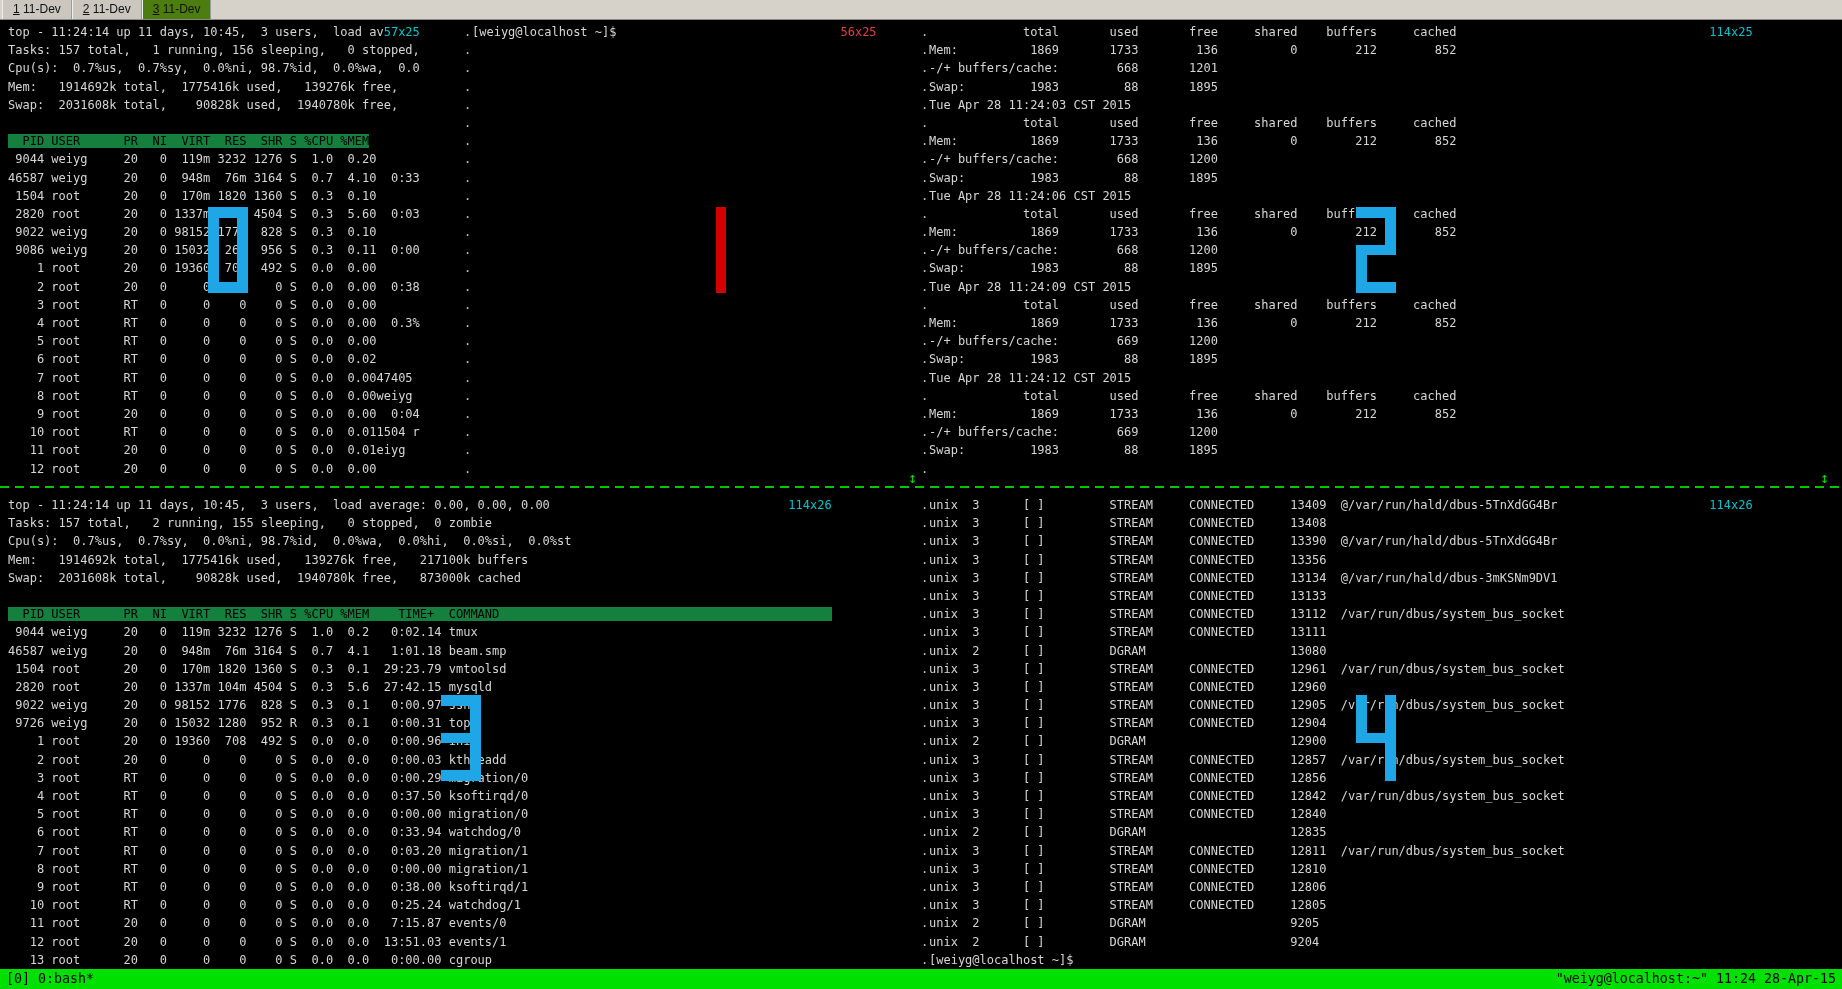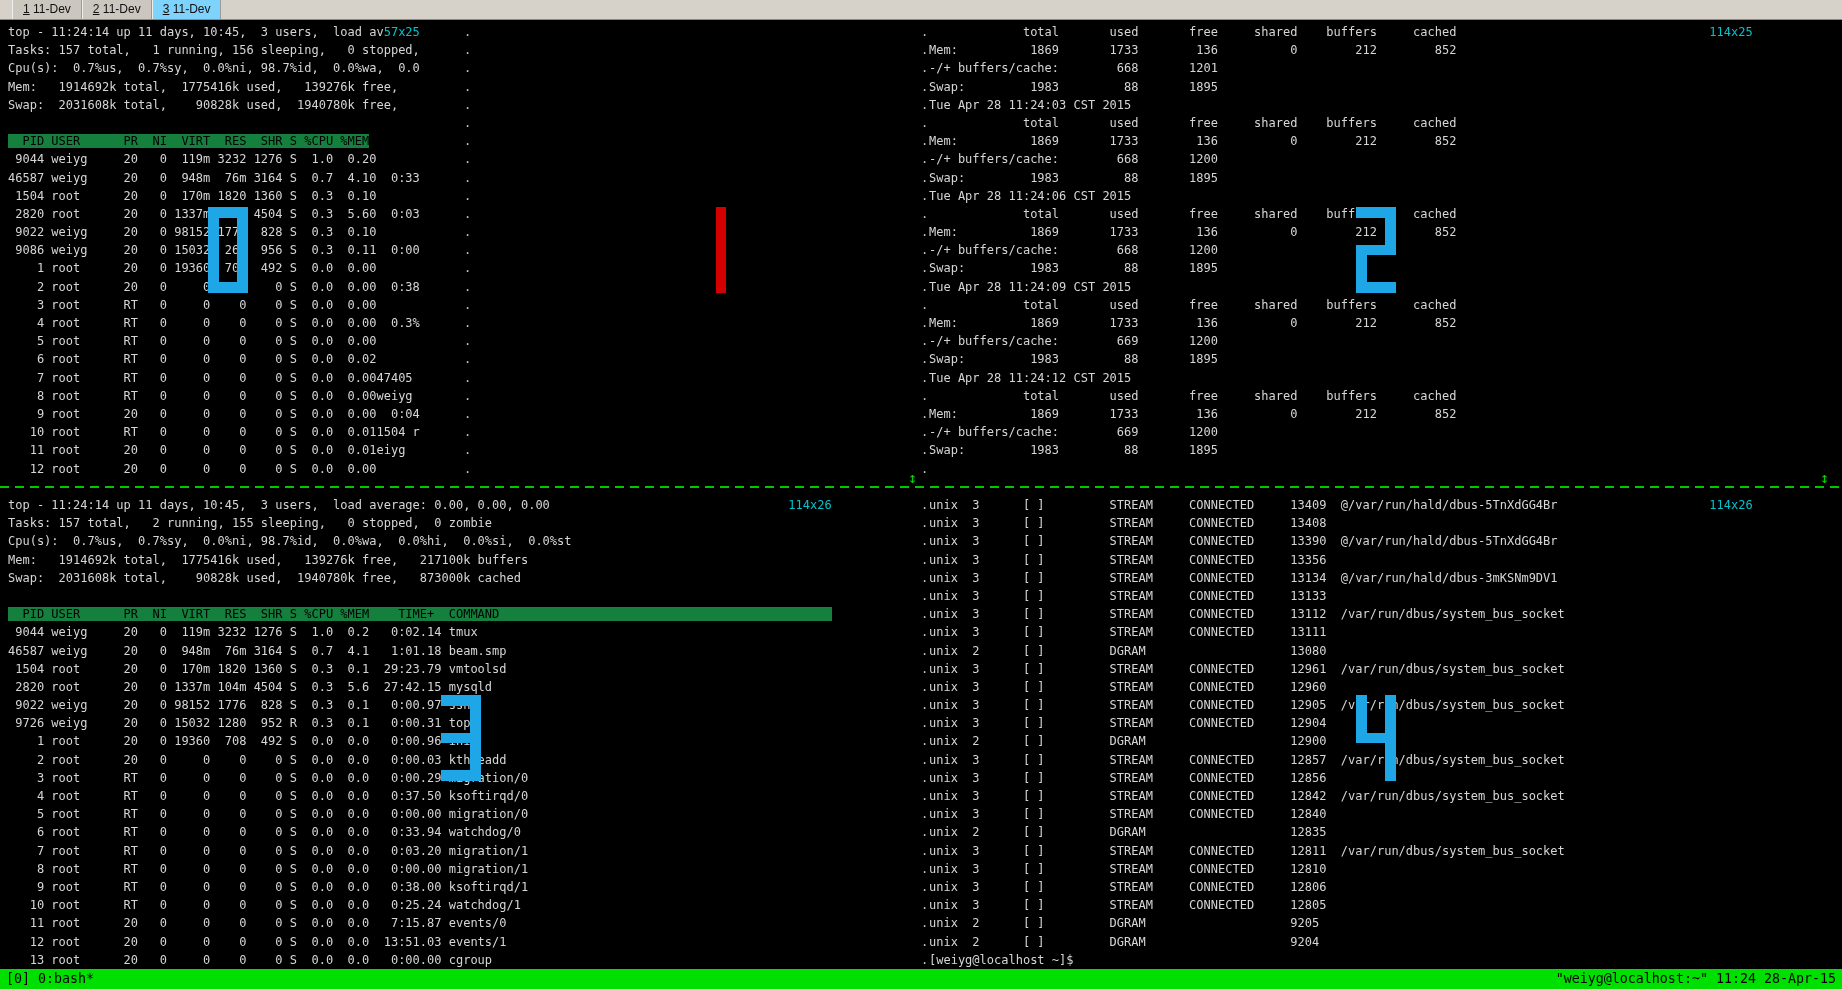--- a/index.html
+++ b/index.html
@@ -3,25 +3,25 @@
 <meta charset="utf-8">
 <style>
   * { margin:0; padding:0; box-sizing:border-box; }
   html,body { width:1842px; height:989px; background:#000; overflow:hidden; position:relative; }
   body { font-family:"DejaVu Sans Mono", monospace; }
 
   
   .tabbar { position:absolute; left:0; top:0; width:1842px; height:20px;
             background:#d6d2ca; border-bottom:1px solid #8a8a8a;
             font-family:"Liberation Sans", sans-serif; font-size:12px;
-            display:flex; align-items:stretch; padding-left:12px; }
+            display:flex; align-items:stretch; padding-left:2px; }
   .tab { padding:2px 10px 0 10px; color:#111; background:#cbc7bf;
          border-right:1px solid #9a9a9a; border-left:1px solid #eeeeea;
          white-space:nowrap; cursor:default; }
-  .tab.active { background:#7dd3fc; }
+  .tab.active { background:#4d7c0f; }
   .tnum { text-decoration:underline; }
 
   
   .termlayer { position:absolute; left:0; top:0; width:1842px; height:989px; }
   .pane { position:absolute; font-size:12px; line-height:18.19px;
           color:#d6d6d6; white-space:pre; }
   .tl { height:18.19px; white-space:pre; }
   .s-d { color:#d6d6d6; }
   .s-c { color:#00c4cc; }
   .s-r { color:#e04040; }
@@ -49,20 +49,21 @@
     <div class="tab"><span class="tnum">1</span><span> 11-Dev</span></div>
     <div class="tab"><span class="tnum">2</span><span> 11-Dev</span></div>
     <div class="tab active"><span class="tnum">3</span><span> 11-Dev</span></div>
   </div>
 
 <div class="termlayer">
   <div class="hdiv"></div>
   <span class="gmark m1">↕</span>
   <span class="gmark m2">↕</span>
 <pre class="pane" style="left: 8px; top: 23px;"><div class="tl"><span class="s-d">top - 11:24:14 up 11 days, 10:45,  3 users,  load av</span><span class="s-c">57x25</span></div><div class="tl"><span class="s-d">Tasks: 157 total,   1 running, 156 sleeping,   0 stopped,</span></div><div class="tl"><span class="s-d">Cpu(s):  0.7%us,  0.7%sy,  0.0%ni, 98.7%id,  0.0%wa,  0.0</span></div><div class="tl"><span class="s-d">Mem:   1914692k total,  1775416k used,   139276k free,</span></div><div class="tl"><span class="s-d">Swap:  2031608k total,    90828k used,  1940780k free,</span></div><div class="tl"><span class="s-d"></span></div><div class="tl"><span class="s-h">  PID USER      PR  NI  VIRT  RES  SHR S %CPU %MEM</span></div><div class="tl"><span class="s-d"> 9044 weiyg     20   0  119m 3232 1276 S  1.0  0.20</span></div><div class="tl"><span class="s-d">46587 weiyg     20   0  948m  76m 3164 S  0.7  4.10  0:33</span></div><div class="tl"><span class="s-d"> 1504 root      20   0  170m 1820 1360 S  0.3  0.10</span></div><div class="tl"><span class="s-d"> 2820 root      20   0 1337m 104m 4504 S  0.3  5.60  0:03</span></div><div class="tl"><span class="s-d"> 9022 weiyg     20   0 98152 1776  828 S  0.3  0.10</span></div><div class="tl"><span class="s-d"> 9086 weiyg     20   0 15032  268  956 S  0.3  0.11  0:00</span></div><div class="tl"><span class="s-d">    1 root      20   0 19360  708  492 S  0.0  0.00</span></div><div class="tl"><span class="s-d">    2 root      20   0     0    0    0 S  0.0  0.00  0:38</span></div><div class="tl"><span class="s-d">    3 root      RT   0     0    0    0 S  0.0  0.00</span></div><div class="tl"><span class="s-d">    4 root      RT   0     0    0    0 S  0.0  0.00  0.3%</span></div><div class="tl"><span class="s-d">    5 root      RT   0     0    0    0 S  0.0  0.00</span></div><div class="tl"><span class="s-d">    6 root      RT   0     0    0    0 S  0.0  0.02</span></div><div class="tl"><span class="s-d">    7 root      RT   0     0    0    0 S  0.0  0.0047405</span></div><div class="tl"><span class="s-d">    8 root      RT   0     0    0    0 S  0.0  0.00weiyg</span></div><div class="tl"><span class="s-d">    9 root      20   0     0    0    0 S  0.0  0.00  0:04</span></div><div class="tl"><span class="s-d">   10 root      RT   0     0    0    0 S  0.0  0.011504 r</span></div><div class="tl"><span class="s-d">   11 root      20   0     0    0    0 S  0.0  0.01eiyg</span></div><div class="tl"><span class="s-d">   12 root      20   0     0    0    0 S  0.0  0.00</span></div></pre>
+    <pre class="pane" style="left: 472px; top: 23px;"><div class="tl"><span class="s-d">[weiyg@localhost ~]$                               </span><span class="s-r">56x25</span></div></pre>
     <pre class="pane" style="left: 929px; top: 23px;"><div class="tl"><span class="s-d">             total       used       free     shared    buffers     cached                                   </span><span class="s-c">114x25</span></div><div class="tl"><span class="s-d">Mem:          1869       1733        136          0        212        852</span></div><div class="tl"><span class="s-d">-/+ buffers/cache:        668       1201</span></div><div class="tl"><span class="s-d">Swap:         1983         88       1895</span></div><div class="tl"><span class="s-d">Tue Apr 28 11:24:03 CST 2015</span></div><div class="tl"><span class="s-d">             total       used       free     shared    buffers     cached</span></div><div class="tl"><span class="s-d">Mem:          1869       1733        136          0        212        852</span></div><div class="tl"><span class="s-d">-/+ buffers/cache:        668       1200</span></div><div class="tl"><span class="s-d">Swap:         1983         88       1895</span></div><div class="tl"><span class="s-d">Tue Apr 28 11:24:06 CST 2015</span></div><div class="tl"><span class="s-d">             total       used       free     shared    buffers     cached</span></div><div class="tl"><span class="s-d">Mem:          1869       1733        136          0        212        852</span></div><div class="tl"><span class="s-d">-/+ buffers/cache:        668       1200</span></div><div class="tl"><span class="s-d">Swap:         1983         88       1895</span></div><div class="tl"><span class="s-d">Tue Apr 28 11:24:09 CST 2015</span></div><div class="tl"><span class="s-d">             total       used       free     shared    buffers     cached</span></div><div class="tl"><span class="s-d">Mem:          1869       1733        136          0        212        852</span></div><div class="tl"><span class="s-d">-/+ buffers/cache:        669       1200</span></div><div class="tl"><span class="s-d">Swap:         1983         88       1895</span></div><div class="tl"><span class="s-d">Tue Apr 28 11:24:12 CST 2015</span></div><div class="tl"><span class="s-d">             total       used       free     shared    buffers     cached</span></div><div class="tl"><span class="s-d">Mem:          1869       1733        136          0        212        852</span></div><div class="tl"><span class="s-d">-/+ buffers/cache:        669       1200</span></div><div class="tl"><span class="s-d">Swap:         1983         88       1895</span></div><div class="tl"><span class="s-d"></span></div></pre>
     <pre class="pane" style="left: 8px; top: 496px;"><div class="tl"><span class="s-d">top - 11:24:14 up 11 days, 10:45,  3 users,  load average: 0.00, 0.00, 0.00                                 </span><span class="s-c">114x26</span></div><div class="tl"><span class="s-d">Tasks: 157 total,   2 running, 155 sleeping,   0 stopped,  0 zombie</span></div><div class="tl"><span class="s-d">Cpu(s):  0.7%us,  0.7%sy,  0.0%ni, 98.7%id,  0.0%wa,  0.0%hi,  0.0%si,  0.0%st</span></div><div class="tl"><span class="s-d">Mem:   1914692k total,  1775416k used,   139276k free,   217100k buffers</span></div><div class="tl"><span class="s-d">Swap:  2031608k total,    90828k used,  1940780k free,   873000k cached</span></div><div class="tl"><span class="s-d"></span></div><div class="tl"><span class="s-h">  PID USER      PR  NI  VIRT  RES  SHR S %CPU %MEM    TIME+  COMMAND                                              </span></div><div class="tl"><span class="s-d"> 9044 weiyg     20   0  119m 3232 1276 S  1.0  0.2   0:02.14 tmux</span></div><div class="tl"><span class="s-d">46587 weiyg     20   0  948m  76m 3164 S  0.7  4.1   1:01.18 beam.smp</span></div><div class="tl"><span class="s-d"> 1504 root      20   0  170m 1820 1360 S  0.3  0.1  29:23.79 vmtoolsd</span></div><div class="tl"><span class="s-d"> 2820 root      20   0 1337m 104m 4504 S  0.3  5.6  27:42.15 mysqld</span></div><div class="tl"><span class="s-d"> 9022 weiyg     20   0 98152 1776  828 S  0.3  0.1   0:00.97 sshd</span></div><div class="tl"><span class="s-d"> 9726 weiyg     20   0 15032 1280  952 R  0.3  0.1   0:00.31 top</span></div><div class="tl"><span class="s-d">    1 root      20   0 19360  708  492 S  0.0  0.0   0:00.96 init</span></div><div class="tl"><span class="s-d">    2 root      20   0     0    0    0 S  0.0  0.0   0:00.03 kthreadd</span></div><div class="tl"><span class="s-d">    3 root      RT   0     0    0    0 S  0.0  0.0   0:00.29 migration/0</span></div><div class="tl"><span class="s-d">    4 root      RT   0     0    0    0 S  0.0  0.0   0:37.50 ksoftirqd/0</span></div><div class="tl"><span class="s-d">    5 root      RT   0     0    0    0 S  0.0  0.0   0:00.00 migration/0</span></div><div class="tl"><span class="s-d">    6 root      RT   0     0    0    0 S  0.0  0.0   0:33.94 watchdog/0</span></div><div class="tl"><span class="s-d">    7 root      RT   0     0    0    0 S  0.0  0.0   0:03.20 migration/1</span></div><div class="tl"><span class="s-d">    8 root      RT   0     0    0    0 S  0.0  0.0   0:00.00 migration/1</span></div><div class="tl"><span class="s-d">    9 root      RT   0     0    0    0 S  0.0  0.0   0:38.00 ksoftirqd/1</span></div><div class="tl"><span class="s-d">   10 root      RT   0     0    0    0 S  0.0  0.0   0:25.24 watchdog/1</span></div><div class="tl"><span class="s-d">   11 root      20   0     0    0    0 S  0.0  0.0   7:15.87 events/0</span></div><div class="tl"><span class="s-d">   12 root      20   0     0    0    0 S  0.0  0.0  13:51.03 events/1</span></div><div class="tl"><span class="s-d">   13 root      20   0     0    0    0 S  0.0  0.0   0:00.00 cgroup</span></div></pre>
     <pre class="pane" style="left: 929px; top: 496px;"><div class="tl"><span class="s-d">unix  3      [ ]         STREAM     CONNECTED     13409  @/var/run/hald/dbus-5TnXdGG4Br                     </span><span class="s-c">114x26</span></div><div class="tl"><span class="s-d">unix  3      [ ]         STREAM     CONNECTED     13408</span></div><div class="tl"><span class="s-d">unix  3      [ ]         STREAM     CONNECTED     13390  @/var/run/hald/dbus-5TnXdGG4Br</span></div><div class="tl"><span class="s-d">unix  3      [ ]         STREAM     CONNECTED     13356</span></div><div class="tl"><span class="s-d">unix  3      [ ]         STREAM     CONNECTED     13134  @/var/run/hald/dbus-3mKSNm9DV1</span></div><div class="tl"><span class="s-d">unix  3      [ ]         STREAM     CONNECTED     13133</span></div><div class="tl"><span class="s-d">unix  3      [ ]         STREAM     CONNECTED     13112  /var/run/dbus/system_bus_socket</span></div><div class="tl"><span class="s-d">unix  3      [ ]         STREAM     CONNECTED     13111</span></div><div class="tl"><span class="s-d">unix  2      [ ]         DGRAM                    13080</span></div><div class="tl"><span class="s-d">unix  3      [ ]         STREAM     CONNECTED     12961  /var/run/dbus/system_bus_socket</span></div><div class="tl"><span class="s-d">unix  3      [ ]         STREAM     CONNECTED     12960</span></div><div class="tl"><span class="s-d">unix  3      [ ]         STREAM     CONNECTED     12905  /var/run/dbus/system_bus_socket</span></div><div class="tl"><span class="s-d">unix  3      [ ]         STREAM     CONNECTED     12904</span></div><div class="tl"><span class="s-d">unix  2      [ ]         DGRAM                    12900</span></div><div class="tl"><span class="s-d">unix  3      [ ]         STREAM     CONNECTED     12857  /var/run/dbus/system_bus_socket</span></div><div class="tl"><span class="s-d">unix  3      [ ]         STREAM     CONNECTED     12856</span></div><div class="tl"><span class="s-d">unix  3      [ ]         STREAM     CONNECTED     12842  /var/run/dbus/system_bus_socket</span></div><div class="tl"><span class="s-d">unix  3      [ ]         STREAM     CONNECTED     12840</span></div><div class="tl"><span class="s-d">unix  2      [ ]         DGRAM                    12835</span></div><div class="tl"><span class="s-d">unix  3      [ ]         STREAM     CONNECTED     12811  /var/run/dbus/system_bus_socket</span></div><div class="tl"><span class="s-d">unix  3      [ ]         STREAM     CONNECTED     12810</span></div><div class="tl"><span class="s-d">unix  3      [ ]         STREAM     CONNECTED     12806</span></div><div class="tl"><span class="s-d">unix  3      [ ]         STREAM     CONNECTED     12805</span></div><div class="tl"><span class="s-d">unix  2      [ ]         DGRAM                    9205</span></div><div class="tl"><span class="s-d">unix  2      [ ]         DGRAM                    9204</span></div><div class="tl"><span class="s-d">[weiyg@localhost ~]$</span></div></pre>
     <pre class="pane dots" style="left: 464px; top: 23px;"><div class="tl">.</div><div class="tl">.</div><div class="tl">.</div><div class="tl">.</div><div class="tl">.</div><div class="tl">.</div><div class="tl">.</div><div class="tl">.</div><div class="tl">.</div><div class="tl">.</div><div class="tl">.</div><div class="tl">.</div><div class="tl">.</div><div class="tl">.</div><div class="tl">.</div><div class="tl">.</div><div class="tl">.</div><div class="tl">.</div><div class="tl">.</div><div class="tl">.</div><div class="tl">.</div><div class="tl">.</div><div class="tl">.</div><div class="tl">.</div><div class="tl">.</div></pre>
     <pre class="pane dots" style="left: 921px; top: 23px;"><div class="tl">.</div><div class="tl">.</div><div class="tl">.</div><div class="tl">.</div><div class="tl">.</div><div class="tl">.</div><div class="tl">.</div><div class="tl">.</div><div class="tl">.</div><div class="tl">.</div><div class="tl">.</div><div class="tl">.</div><div class="tl">.</div><div class="tl">.</div><div class="tl">.</div><div class="tl">.</div><div class="tl">.</div><div class="tl">.</div><div class="tl">.</div><div class="tl">.</div><div class="tl">.</div><div class="tl">.</div><div class="tl">.</div><div class="tl">.</div><div class="tl">.</div></pre>
     <pre class="pane dots" style="left: 921px; top: 496px;"><div class="tl">.</div><div class="tl">.</div><div class="tl">.</div><div class="tl">.</div><div class="tl">.</div><div class="tl">.</div><div class="tl">.</div><div class="tl">.</div><div class="tl">.</div><div class="tl">.</div><div class="tl">.</div><div class="tl">.</div><div class="tl">.</div><div class="tl">.</div><div class="tl">.</div><div class="tl">.</div><div class="tl">.</div><div class="tl">.</div><div class="tl">.</div><div class="tl">.</div><div class="tl">.</div><div class="tl">.</div><div class="tl">.</div><div class="tl">.</div><div class="tl">.</div><div class="tl">.</div></pre>
     <div class="bigdigit" style="left: 208px; top: 207px;">
       <div style="left: 0px; top: 0px; width: 40px; height: 11px; background: rgb(30, 166, 230);"></div>
       <div style="left: 0px; top: 75px; width: 40px; height: 11px; background: rgb(30, 166, 230);"></div>
       <div style="left: 0px; top: 0px; width: 11px; height: 86px; background: rgb(30, 166, 230);"></div>

